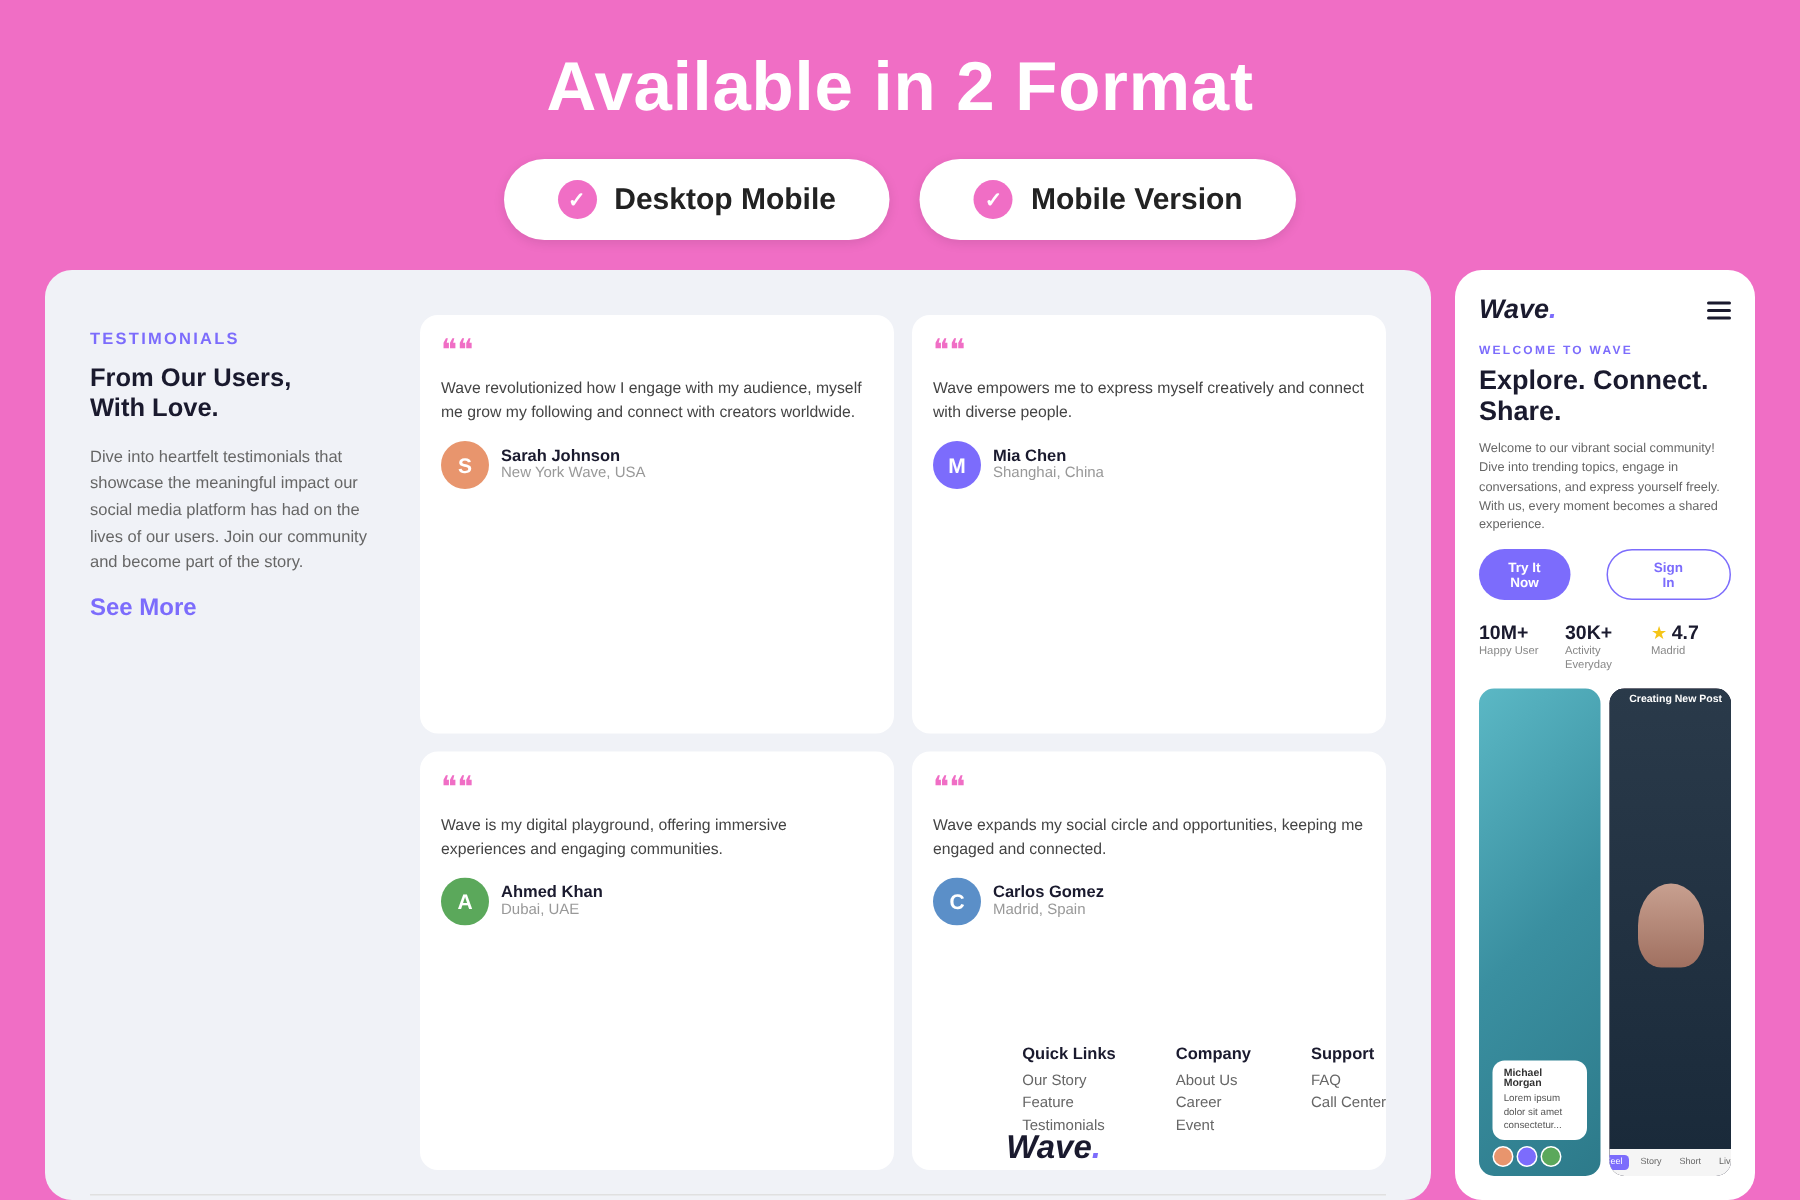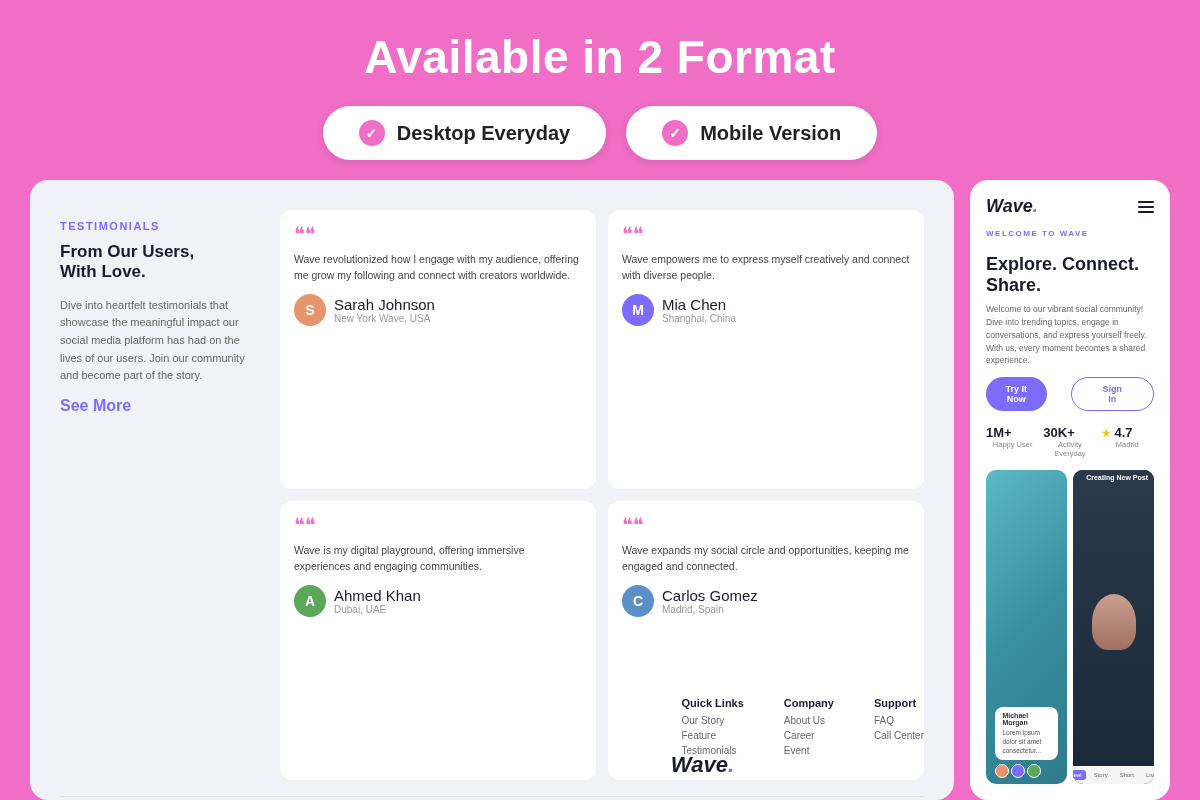--- a/index.html
+++ b/index.html
@@ -176,22 +176,22 @@
       height: 100%;
       display: flex;
       align-items: center;
       justify-content: center;
       font-size: 14px;
       font-weight: 700;
       color: white;
     }
 
     .author-name {
-      font-size: 15px;
-      font-weight: 400;
+      font-size: 11px;
+      font-weight: 700;
       color: #1a1a2e;
     }
 
     .author-location {
       font-size: 10px;
       color: #999;
     }
 
     
     .desktop-footer {
@@ -274,21 +274,21 @@
       background: #1a1a2e;
       border-radius: 2px;
     }
 
     .mobile-welcome-label {
       font-size: 8px;
       font-weight: 700;
       color: #7c6cfc;
       letter-spacing: 1.5px;
       text-transform: uppercase;
-      margin-bottom: 16px;
+      margin-bottom: 5px;
     }
 
     .mobile-hero-title {
       font-size: 18px;
       font-weight: 900;
       color: #1a1a2e;
       line-height: 1.15;
       margin-bottom: 8px;
     }
 
@@ -340,21 +340,20 @@
 
     .stat-value {
       font-size: 13px;
       font-weight: 800;
       color: #1a1a2e;
     }
 
     .stat-label {
       font-size: 7.5px;
       color: #888;
-      text-align: center;
     }
 
     .stat-rating {
       display: flex;
       align-items: center;
       gap: 3px;
     }
 
     .star-icon {
       color: #f5c518;
@@ -453,21 +452,21 @@
     }
   </style>
 </head>
 <body>
 
 <div class="header-section">
   <h1 class="main-title">Available in 2 Format</h1>
   <div class="format-buttons">
     <button class="format-btn">
       <span class="check-circle">✓</span>
-      <span>Desktop Everyday</span>
+      <span>Desktop Mobile</span>
     </button>
     <button class="format-btn">
       <span class="check-circle">✓</span>
       <span>Mobile Version</span>
     </button>
   </div>
 </div>
 
 <div class="content-area">
 
@@ -478,21 +477,21 @@
         <div class="testimonials-label">TESTIMONIALS</div>
         <div class="testimonials-title">From Our Users,<br>With Love.</div>
         <div class="testimonials-desc">Dive into heartfelt testimonials that showcase the meaningful impact our social media platform has had on the lives of our users. Join our community and become part of the story.</div>
         <a class="see-more">See More</a>
       </div>
 
       <div class="testimonials-grid">
 
         <div class="testimonial-card">
           <div class="quote-icon">❝❝</div>
-          <div class="testimonial-text">Wave revolutionized how I engage with my audience, offering me grow my following and connect with creators worldwide.</div>
+          <div class="testimonial-text">Wave revolutionized how I engage with my audience, myself me grow my following and connect with creators worldwide.</div>
           <div class="testimonial-author">
             <div class="author-avatar">
               <div class="avatar-placeholder" style="background:#e8956d;">S</div>
             </div>
             <div>
               <div class="author-name">Sarah Johnson</div>
               <div class="author-location">New York Wave, USA</div>
             </div>
           </div>
         </div>
@@ -590,21 +589,21 @@
     <div class="mobile-hero-title">Explore. Connect.<br>Share.</div>
     <div class="mobile-hero-desc">Welcome to our vibrant social community! Dive into trending topics, engage in conversations, and express yourself freely. With us, every moment becomes a shared experience.</div>
 
     <div class="mobile-cta-row">
       <button class="try-now-btn">Try It Now</button>
       <button class="sign-in-btn">Sign In</button>
     </div>
 
     <div class="mobile-stats">
       <div class="stat-item">
-        <div class="stat-value">1M+</div>
+        <div class="stat-value">10M+</div>
         <div class="stat-label">Happy User</div>
       </div>
       <div class="stat-item">
         <div class="stat-value">30K+</div>
         <div class="stat-label">Activity Everyday</div>
       </div>
       <div class="stat-item">
         <div class="stat-rating">
           <span class="star-icon">★</span>
           <span class="stat-value">4.7</span>

